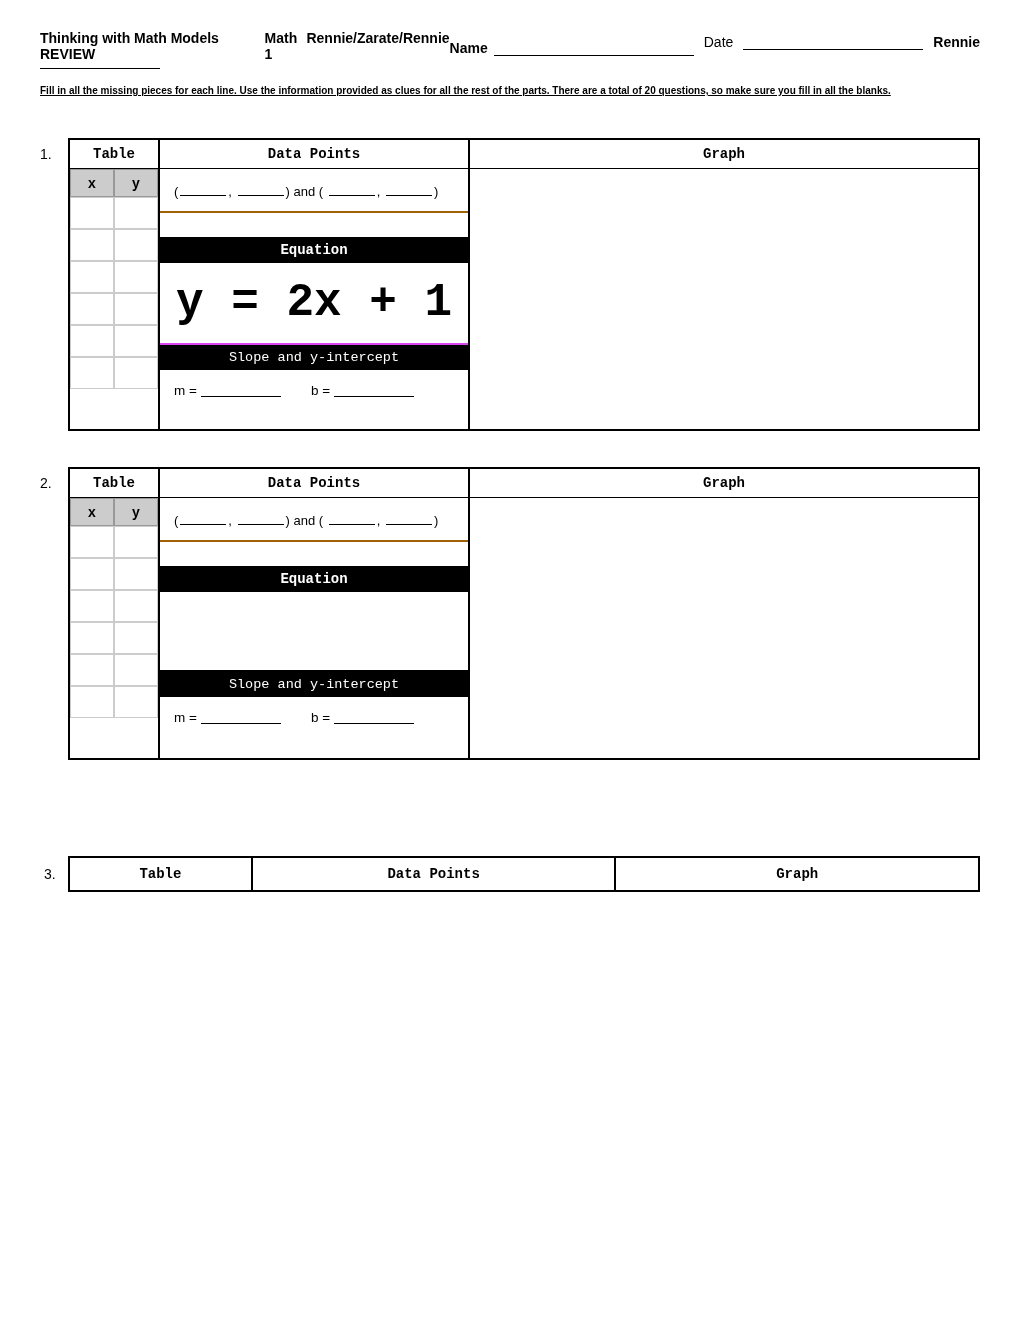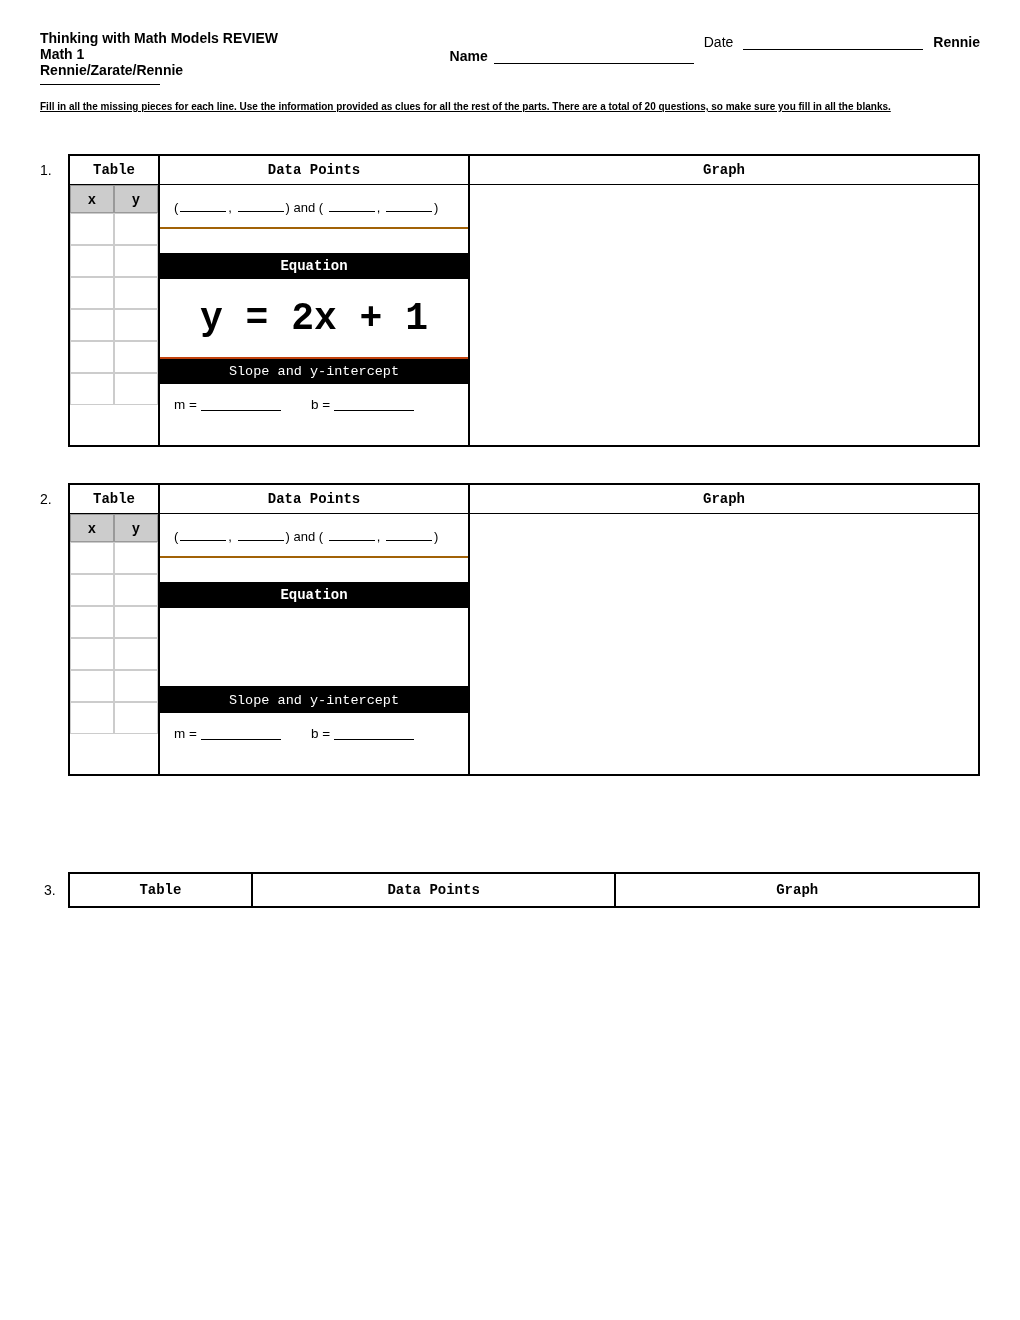--- a/index.html
+++ b/index.html
@@ -16,21 +16,21 @@
       color: #000;
       padding: 30px 40px;
     }
     .header-section {
       display: flex;
       justify-content: space-between;
       margin-bottom: 4px;
     }
     .header-left {
       display: flex;
-      flex-direction: column;
+      flex-direction: row;
     }
     .header-right {
       display: flex;
       gap: 10px;
       padding-top: 4px;
     }
     .header-title {
       font-weight: bold;
       font-size: 14px;
     }
@@ -165,25 +165,25 @@
       color: #fff;
       font-weight: bold;
       text-align: center;
       padding: 5px 0;
       font-size: 14px;
       font-family: 'Courier New', monospace;
       margin-top: 24px;
     }
     .equation-content {
       padding: 14px 14px;
-      font-size: 38px;
-      font-weight: bold;
-      font-family: 'Courier New', monospace;
-      text-align: center;
-      border-bottom: 2px solid #c2410c;
+      font-size: 46px;
+      font-weight: bold;
+      font-family: 'Courier New', monospace;
+      text-align: center;
+      border-bottom: 2px solid #d946ef;
       min-height: 80px;
       display: flex;
       align-items: center;
       justify-content: center;
     }
     .equation-content-empty {
       padding: 14px 14px;
       font-size: 38px;
       font-weight: bold;
       font-family: 'Courier New', monospace;

